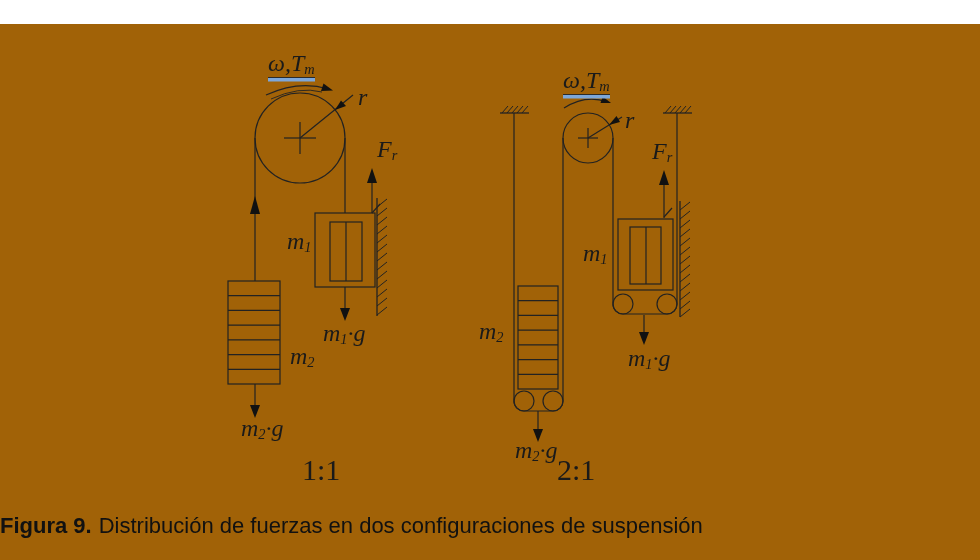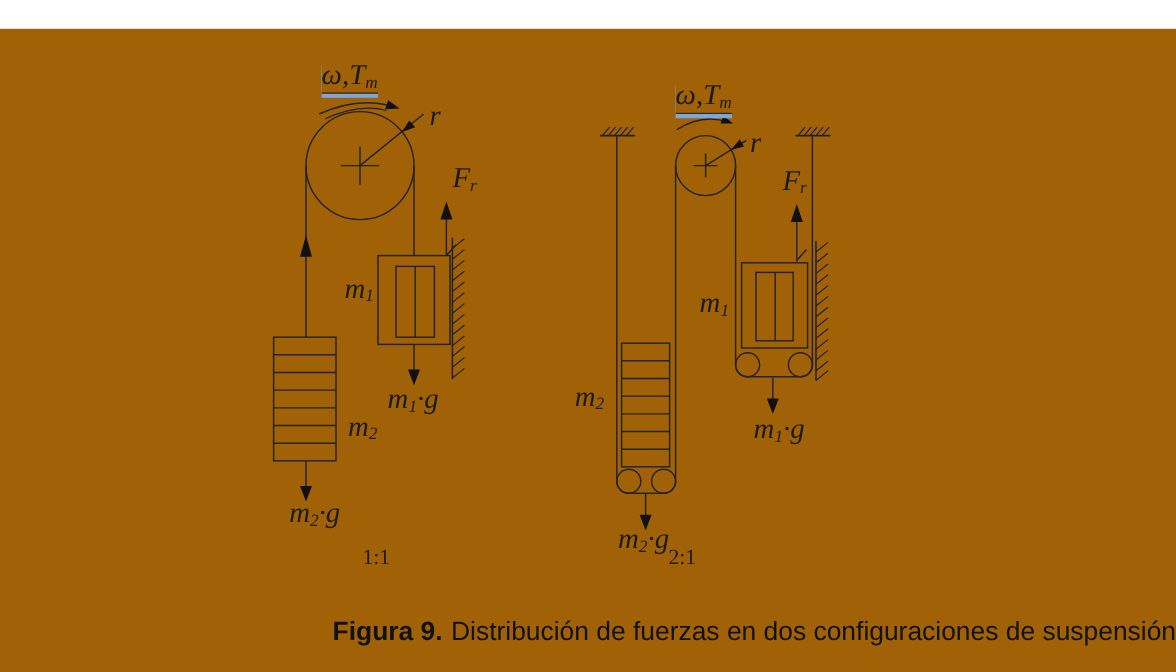--- a/index.html
+++ b/index.html
@@ -1,23 +1,23 @@
 <!DOCTYPE html>
 <html><head>
 <meta charset="utf-8">
 <style>
   html,body{margin:0;padding:0;background:#fff;}
   .canvas{position:relative;width:980px;height:560px;background:#a16207;overflow:hidden;
           font-family:"Liberation Serif","DejaVu Serif",serif;margin-top:24px;}
   svg{position:absolute;left:0;top:0;}
   .lbl{position:absolute;font-style:italic;font-size:24px;color:#1a1a1a;line-height:1;white-space:nowrap;}
   .lbl sub{font-size:0.60em;font-style:italic;line-height:0;vertical-align:-0.22em;}
-  .ratio{position:absolute;font-style:normal;font-size:18px;color:#1a1a1a;line-height:1;}
+  .ratio{position:absolute;font-style:normal;font-size:30px;color:#1a1a1a;line-height:1;}
   .ul{display:inline-block;padding-bottom:2px;border-bottom:1.5px solid #2b2b2b;box-shadow:0 3.5px 0 0 #7da7d9;}
-  .caption{position:absolute;left:0;right:0;top:489px;text-align:right;
+  .caption{position:absolute;left:0;right:0;top:489px;text-align:left;
            font-family:"Liberation Sans","DejaVu Sans",sans-serif;font-size:22px;color:#111;}
   .caption .cap-label{font-weight:bold;}
   .caption .cap-rest{margin-left:7px;}
 </style>
 </head>
 <body>
 
 <div class="canvas">
 
   <svg width="980" height="470" viewBox="0 0 980 470" stroke="#222" stroke-width="1.2" fill="none">

